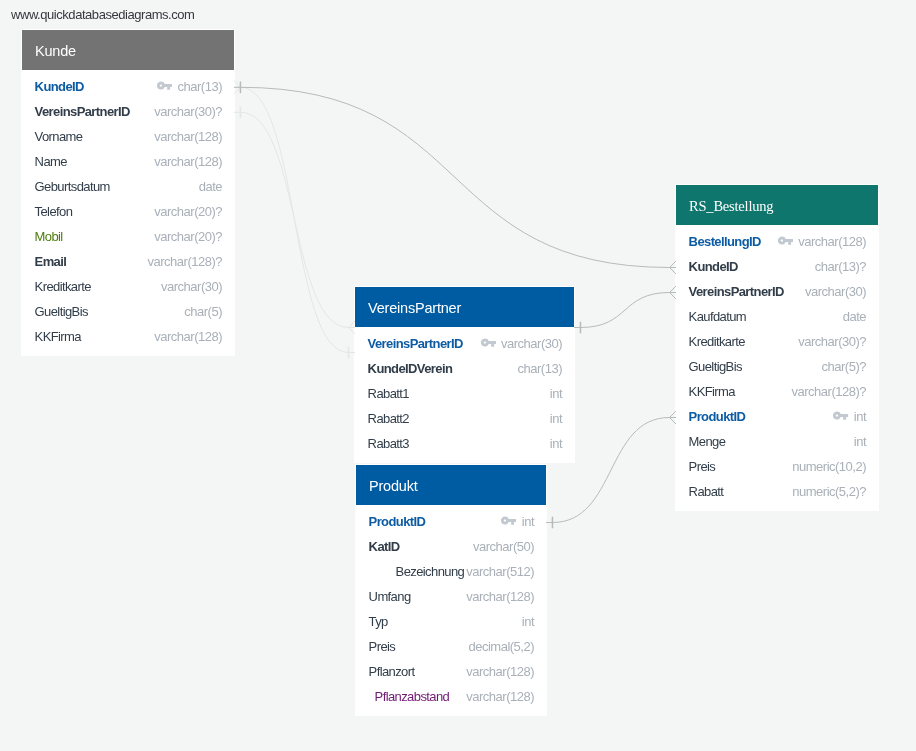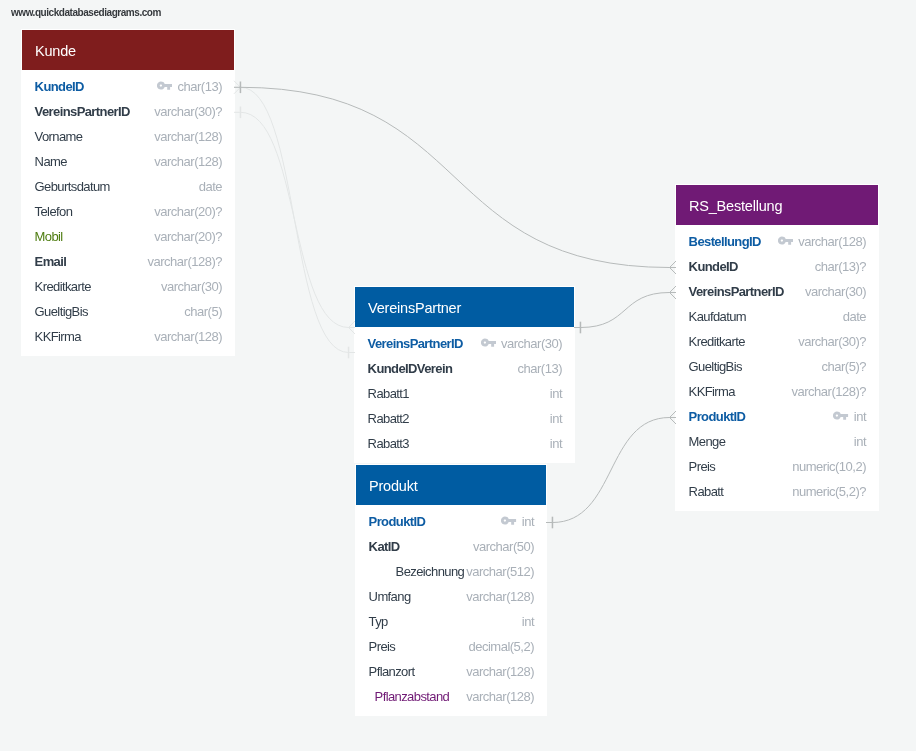--- a/index.html
+++ b/index.html
@@ -20,25 +20,24 @@
     position: relative;
     width: 916px;
     height: 751px;
     overflow: hidden;
     transform: translateZ(0);
   }
   #watermark {
     position: absolute;
     left: 11px;
     top: 7px;
-    font-size: 10px;
+    font-size: 13px;
     letter-spacing: -0.45px;
     color: #35393d;
     white-space: nowrap;
-    font-weight: bold;
   }
   #links {
     position: absolute;
     left: 0;
     top: 0;
     width: 916px;
     height: 751px;
     pointer-events: none;
     z-index: 5;
   }
@@ -127,21 +126,21 @@
       <line x1="676" y1="292.5" x2="669.55" y2="292.5" stroke="#b6baba" stroke-width="1"></line>
       <path d="M676 286 L669.55 292.5 L676 299" fill="none" stroke="#b6baba" stroke-width="1" stroke-linejoin="miter"></path>
       <path d="M552.45 522.5 C616.855 522.5, 605.145 417.5, 669.55 417.5" fill="none" stroke="#b6baba" stroke-width="1"></path>
       <line x1="546" y1="522.5" x2="552.45" y2="522.5" stroke="#b6baba" stroke-width="1"></line>
       <line x1="552.45" y1="516.7" x2="552.45" y2="528.3" stroke="#b6baba" stroke-width="1.5"></line>
       <line x1="676" y1="417.5" x2="669.55" y2="417.5" stroke="#b6baba" stroke-width="1"></line>
       <path d="M676 411 L669.55 417.5 L676 424" fill="none" stroke="#b6baba" stroke-width="1" stroke-linejoin="miter"></path>
     </svg>
 
   <div class="table-card" style="left: 22px; top: 29.8px; width: 212px; background: rgb(255, 255, 255);">
-    <div class="table-header" style="background: #7f1d1d; color: rgb(255, 255, 255);">Kunde</div>
+    <div class="table-header" style="background: #737373; color: rgb(255, 255, 255);">Kunde</div>
     <div class="table-body">
       <div class="field-row">
         <span class="field-name pk" style="color: rgb(13, 92, 163);">KundeID</span>
         <span class="field-spacer"></span>
         <span class="key-wrap">
             <svg class="key-icon" viewBox="0 0 151 94">
               <path class="key-path" fill-rule="evenodd" d="M39 4C17 4 -1 22 -1 44s18 40 40 40c17.5 0 32.4-11.3 37.7-27h25.3v29h29V57h20V27H76.7C71.4 11.3 56.5 4 39 4Zm0 28.5c6.4 0 11.5 5.1 11.5 11.5S45.4 55.5 39 55.5 27.5 50.4 27.5 44 32.6 32.5 39 32.5Z" fill="#c3c9d1"></path>
             </svg>
           </span>
         <span class="field-type" style="color: rgb(169, 176, 184);">char(13)</span>
@@ -277,21 +276,21 @@
         <span class="field-type" style="color: rgb(169, 176, 184);">varchar(128)</span>
       </div>
       <div class="field-row">
         <span class="field-name" style="color: #701a75; margin-left: 6px;">Pflanzabstand</span>
         <span class="field-spacer"></span>
         <span class="field-type" style="color: rgb(169, 176, 184);">varchar(128)</span>
       </div>
     </div>
   </div>
   <div class="table-card selected" style="left: 676px; top: 185px; width: 202px; background: rgb(255, 255, 255);">
-    <div class="table-header" style="background: #701a75; color: rgb(255, 255, 255);">RS_Bestellung</div>
+    <div class="table-header" style="background: #0f766e; color: rgb(255, 255, 255); font-family: Liberation Serif, serif;">RS_Bestellung</div>
     <div class="table-body">
       <div class="field-row">
         <span class="field-name pk" style="color: rgb(13, 92, 163);">BestellungID</span>
         <span class="field-spacer"></span>
         <span class="key-wrap">
             <svg class="key-icon" viewBox="0 0 151 94">
               <path class="key-path" fill-rule="evenodd" d="M39 4C17 4 -1 22 -1 44s18 40 40 40c17.5 0 32.4-11.3 37.7-27h25.3v29h29V57h20V27H76.7C71.4 11.3 56.5 4 39 4Zm0 28.5c6.4 0 11.5 5.1 11.5 11.5S45.4 55.5 39 55.5 27.5 50.4 27.5 44 32.6 32.5 39 32.5Z" fill="#c3c9d1"></path>
             </svg>
           </span>
         <span class="field-type" style="color: rgb(169, 176, 184);">varchar(128)</span>

